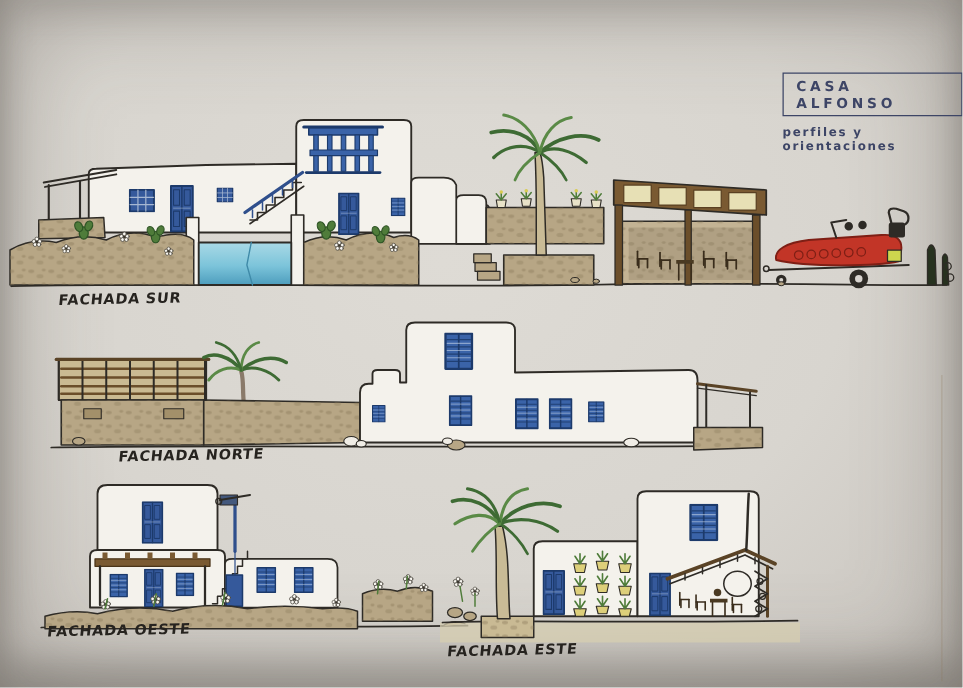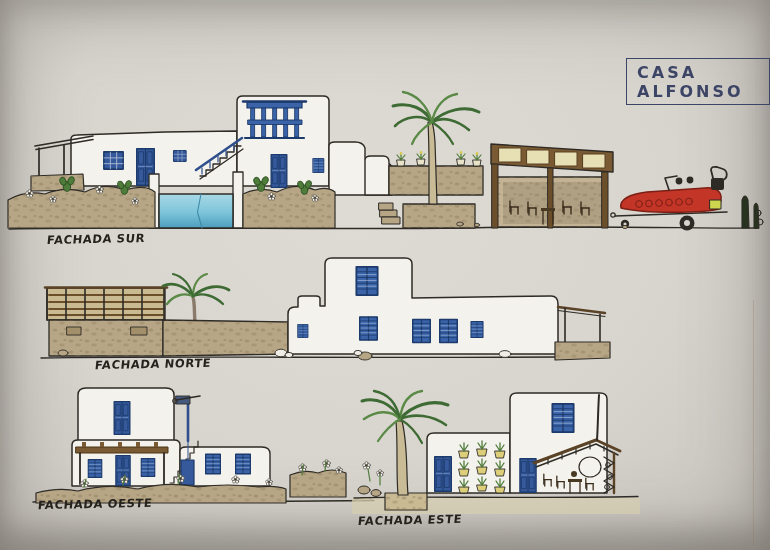--- a/index.html
+++ b/index.html
@@ -12,21 +12,21 @@
   }
   .facade{position:absolute;}
   .facade-label{
     position:absolute;font-family:"DejaVu Sans",sans-serif;font-weight:700;
     font-size:11.5px;color:#26231f;letter-spacing:.6px;
     transform:skewX(-7deg) rotate(-1.2deg);white-space:nowrap;
   }
   .title-block{position:absolute;left:626px;top:58px;color:#3d4566;}
   .title-box{
     display:inline-block;border:1.6px solid #3d4566;padding:4px 10px 3px 10px;
-    font-size:16px;font-weight:700;letter-spacing:3px;color:#3d4566;background:transparent;
+    font-size:11px;font-weight:700;letter-spacing:3px;color:#3d4566;background:transparent;
   }
   .title-sub{margin-top:8px;font-size:9.5px;letter-spacing:1.4px;font-weight:600;color:#3d4566;}
   .crease{position:absolute;left:753px;top:300px;width:1px;height:245px;background:rgba(140,118,88,.28);}
 </style>
 </head>
 <body>
 
 <div class="paper">
 
   <svg width="0" height="0" style="position:absolute" aria-hidden="true">
@@ -101,20 +101,21 @@
             <line x1="2" y1="7" x2="10" y2="7"></line>
           <line x1="10" y1="7" x2="10" y2="14"></line>
             <line x1="3" y1="7" x2="3" y2="14"></line>
         </g>
       </symbol>
     </defs>
   </svg>
 
   <div class="title-block">
     <div class="title-box">CASA ALFONSO</div>
+    <div class="title-sub">perfiles y orientaciones</div>
   </div>
 
   <svg class="facade" style="left:5px;top:82px" width="760" height="165" viewBox="0 0 760 165">
     <g stroke-linecap="round" stroke-linejoin="round">
 
       <path d="M4,147 C120,144 300,148 460,146 C600,143 700,147 752,146" fill="none" stroke="#2e2b26" stroke-width="1.4"></path>
 
       <g>
         <path d="M66,104 L66,57 Q66,53 72,53 L160,50 L232,49 L232,104 Z" fill="#f4f2ec" stroke="#2e2b26" stroke-width="1.5"></path>
         <path d="M88,54 L30,64 M88,57.5 L31,67.5" fill="none" stroke="#2e2b26" stroke-width="1.6"></path>

